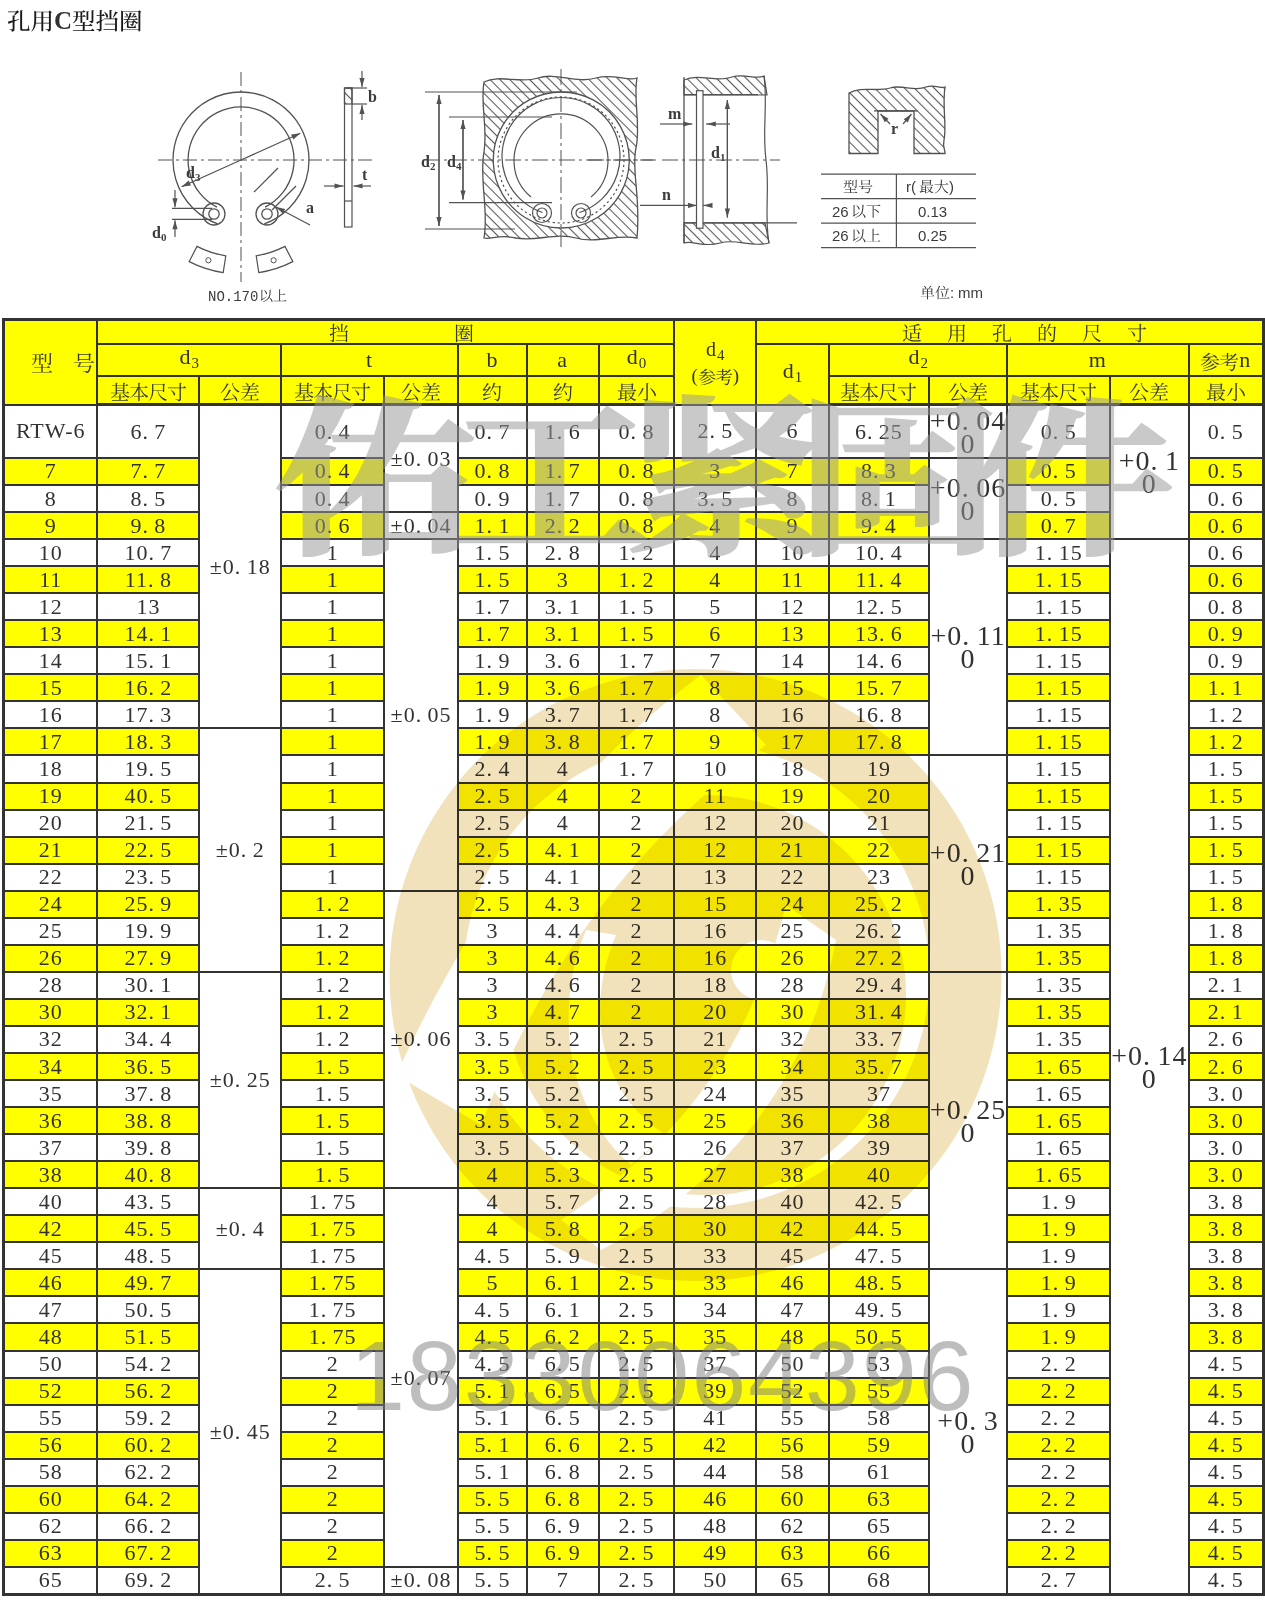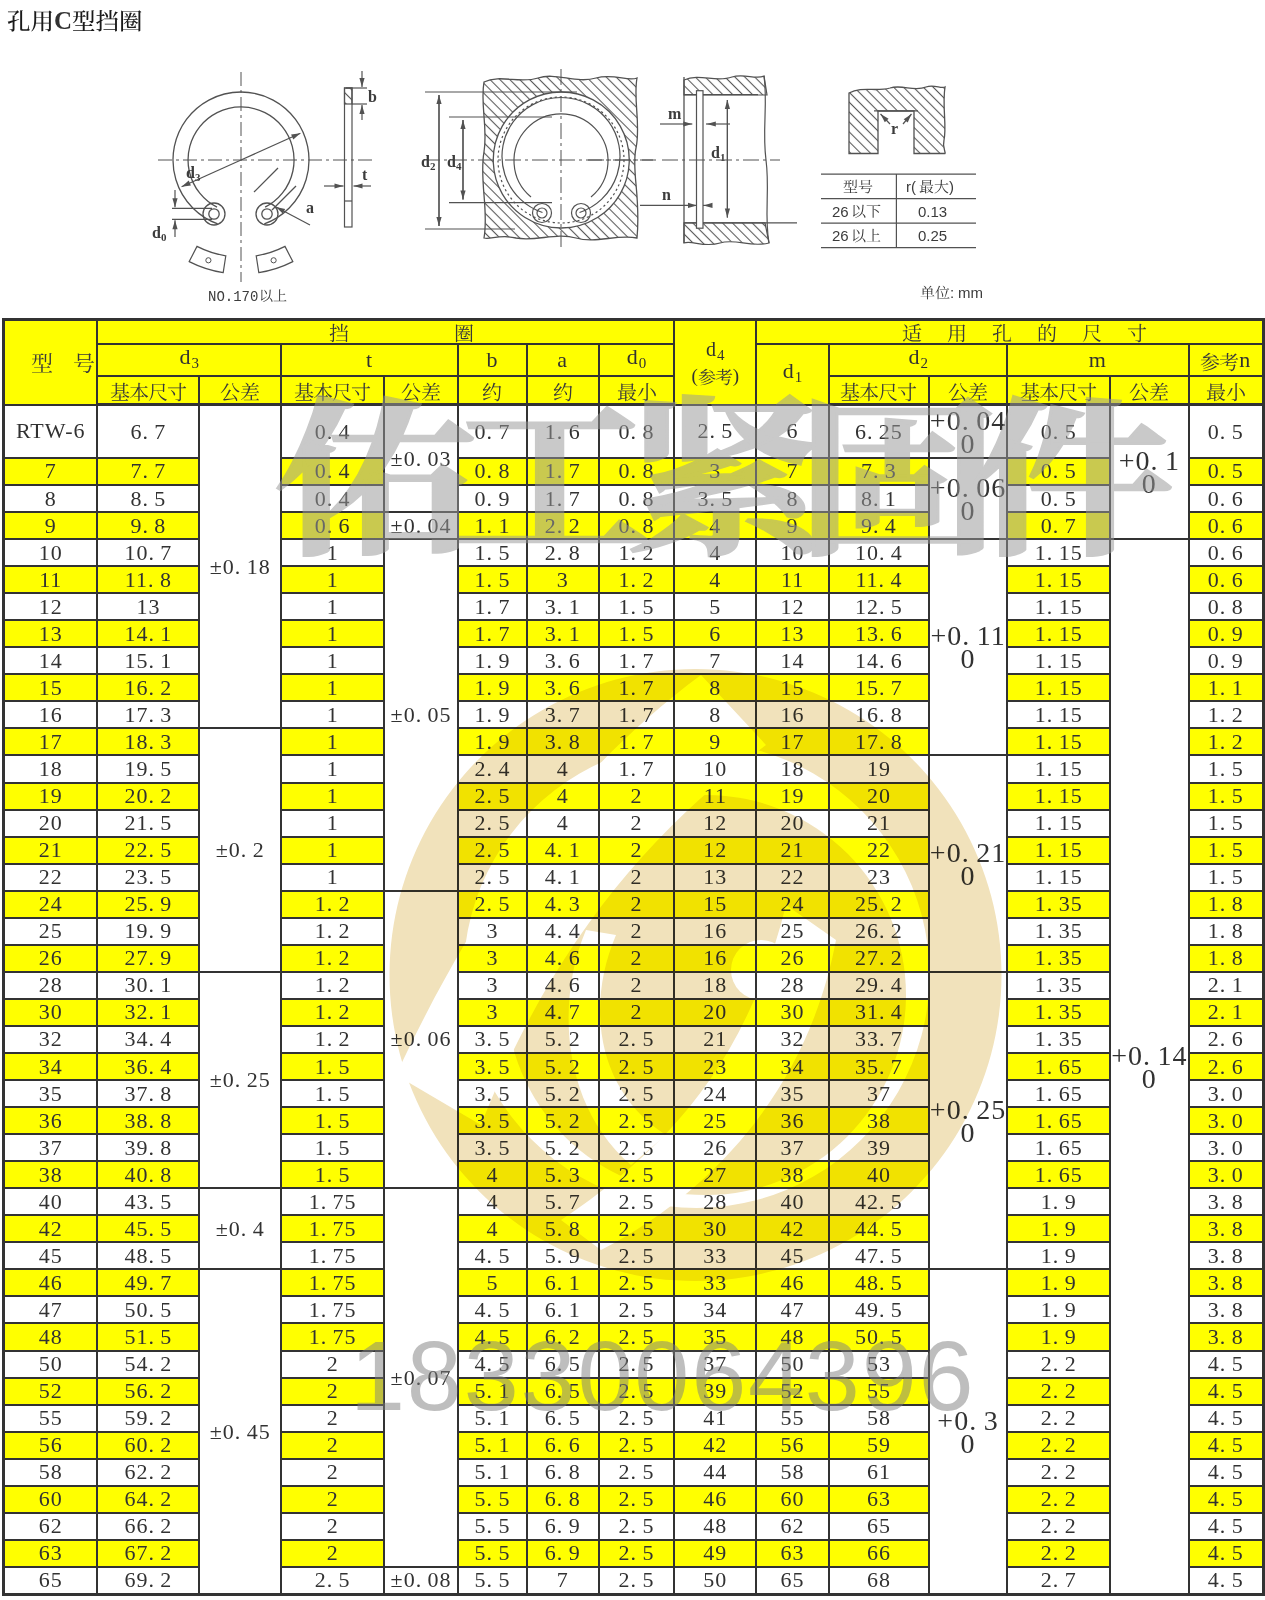--- a/index.html
+++ b/index.html
@@ -388,21 +388,21 @@
       </tr>
 <tr class="zy">
         <td>7</td>
         <td>7. 7</td>
         <td>0. 4</td>
         <td>0. 8</td>
         <td>1. 7</td>
         <td>0. 8</td>
         <td>3</td>
         <td>7</td>
-        <td>7. 3</td>
+        <td>8. 3</td>
         <td rowspan="3" class="mg mg2">+0. 06<br>0</td>
         <td>0. 5</td>
         <td>0. 5</td>
       </tr>
 <tr class="zw">
         <td>8</td>
         <td>8. 5</td>
         <td>0. 4</td>
         <td>0. 9</td>
         <td>1. 7</td>
@@ -544,21 +544,21 @@
         <td>1. 7</td>
         <td>10</td>
         <td>18</td>
         <td>19</td>
         <td rowspan="8" class="mg mg2">+0. 21<br>0</td>
         <td>1. 15</td>
         <td>1. 5</td>
       </tr>
 <tr class="zy">
         <td>19</td>
-        <td>20. 2</td>
+        <td>40. 5</td>
         <td>1</td>
         <td>2. 5</td>
         <td>4</td>
         <td>2</td>
         <td>11</td>
         <td>19</td>
         <td>20</td>
         <td>1. 15</td>
         <td>1. 5</td>
       </tr>
@@ -677,21 +677,21 @@
         <td>5. 2</td>
         <td>2. 5</td>
         <td>21</td>
         <td>32</td>
         <td>33. 7</td>
         <td>1. 35</td>
         <td>2. 6</td>
       </tr>
 <tr class="zy">
         <td>34</td>
-        <td>36. 4</td>
+        <td>36. 5</td>
         <td>1. 5</td>
         <td>3. 5</td>
         <td>5. 2</td>
         <td>2. 5</td>
         <td>23</td>
         <td>34</td>
         <td>35. 7</td>
         <td>1. 65</td>
         <td>2. 6</td>
       </tr>

